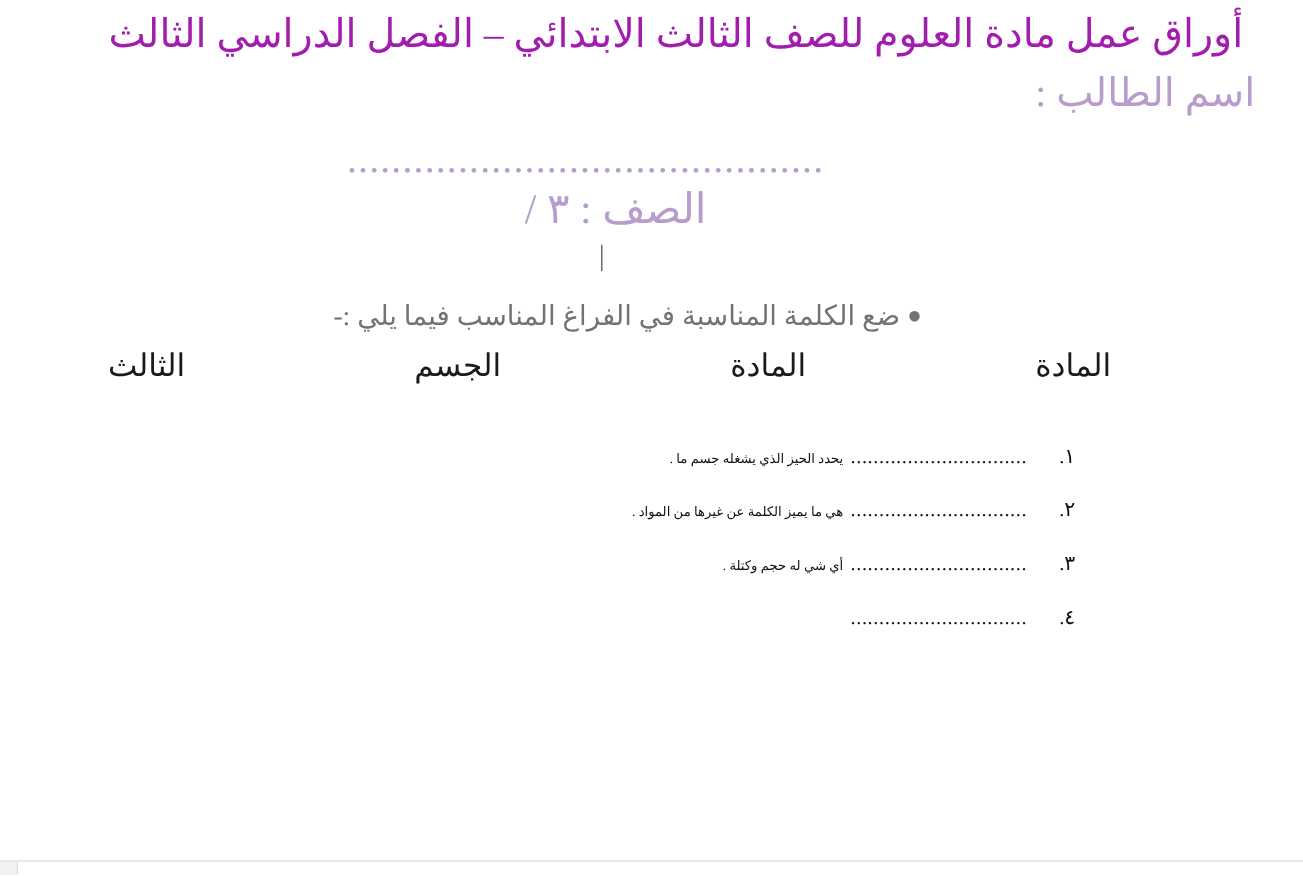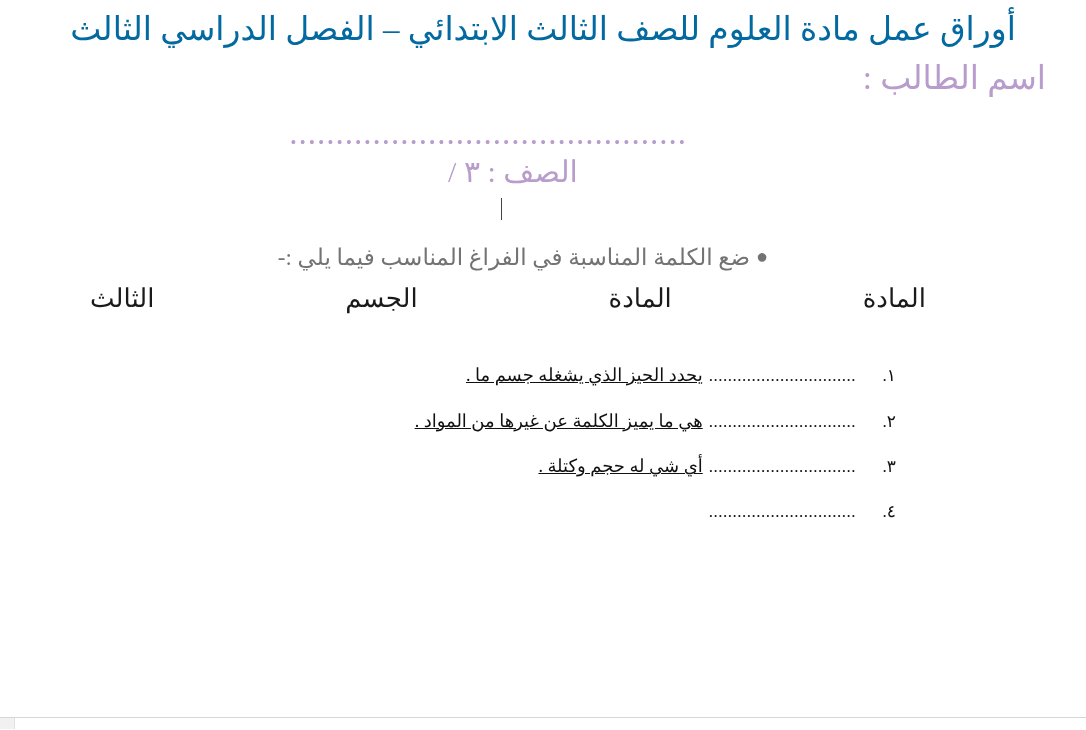--- a/index.html
+++ b/index.html
@@ -17,24 +17,24 @@
   .page {
     position: relative;
     width: 1086px;
     height: 730px;
     box-sizing: border-box;
     padding: 0 40px 0 40px;
     overflow: hidden;
   }
   
   .doc-title {
-    color: #0369a1;
+    color: #a21caf;
     font-size: 33px;
     line-height: 1.32;
-    text-align: center;
+    text-align: right;
     margin: 8px 0 0 0;
     padding: 0 10px;
     font-weight: normal;
     letter-spacing: 0;
   }
   .student-line {
     color: #b89ccc;
     font-size: 33px;
     line-height: 1.25;
     text-align: right;
@@ -46,21 +46,21 @@
     font-size: 33px;
     text-align: center;
     margin: 4px 0 0 0;
     letter-spacing: 1px;
     padding-right: 110px;
     white-space: nowrap;
     overflow: hidden;
   }
   .grade-line {
     color: #b89ccc;
-    font-size: 30px;
+    font-size: 35px;
     line-height: 1.2;
     text-align: center;
     margin: 2px 0 0 0;
     padding-right: 60px;
     letter-spacing: 3px;
   }
   .caret-line {
     text-align: center;
     height: 28px;
     padding-right: 84px;
@@ -121,22 +121,21 @@
     font-size: 17px;
   }
   .q-blank {
     flex: none;
     letter-spacing: 0.5px;
     padding: 0 6px;
     font-size: 17px;
   }
   .q-text {
     flex: none;
-    font-size: 18px;
-    text-decoration: underline;
+    font-size: 11px;
   }
   
   .bottom-edge {
     position: absolute;
     left: 0;
     right: 0;
     bottom: 0;
     height: 12px;
     background: #ffffff;
     border-top: 1px solid #d7d7d7;

